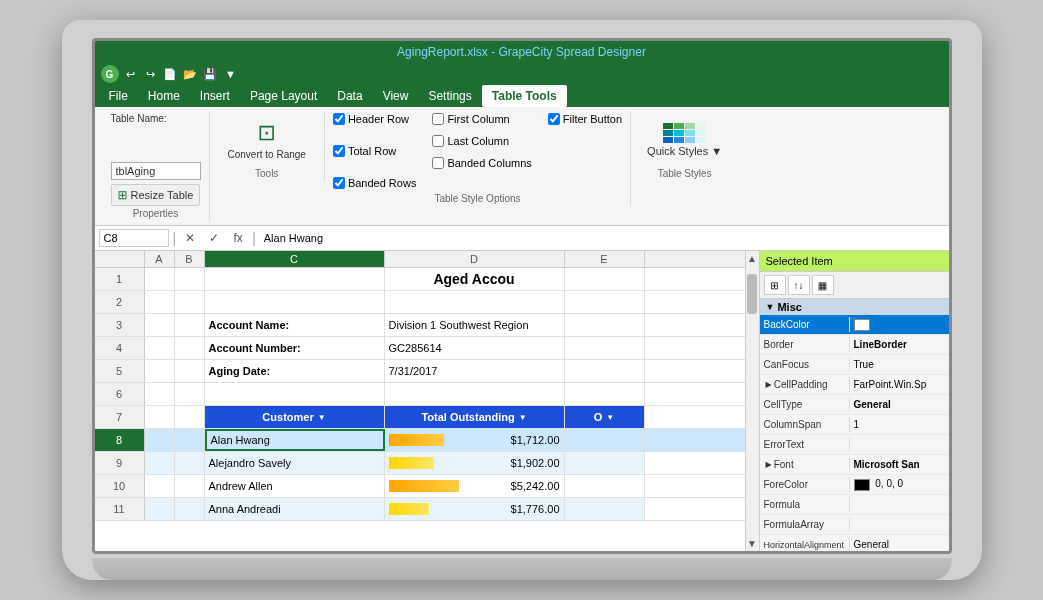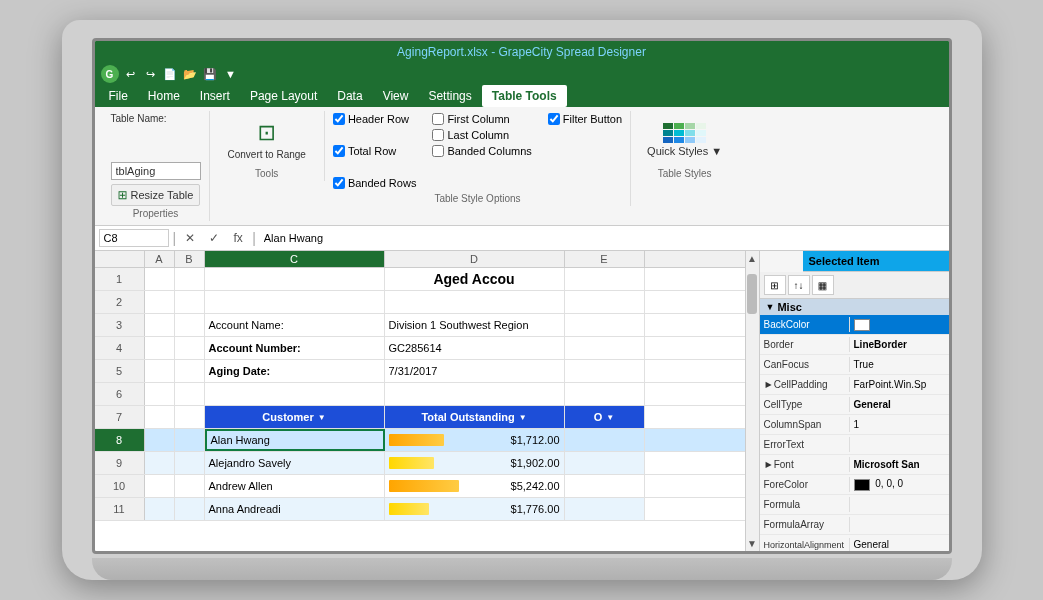--- a/index.html
+++ b/index.html
@@ -374,26 +374,25 @@
     
     .right-panel {
       width: 190px;
       min-width: 190px;
       background: #f5f5f5;
       border-left: 1px solid #ccc;
       display: flex;
       flex-direction: column;
     }
     .panel-header {
-      background: #0ea5e9;
+      background: #bef264;
       padding: 4px 6px;
       font-size: 11px;
-      font-weight: bold;
+      font-weight: normal;
       border-bottom: 1px solid #ccc;
-      margin-left: 43px;
     }
     .panel-toolbar {
       display: flex;
       align-items: center;
       padding: 3px 4px;
       gap: 2px;
       border-bottom: 1px solid #ccc;
       background: #f0f0f0;
     }
     .panel-tool-btn {
@@ -526,21 +525,21 @@
               </label>
               <label class="checkbox-row">
                 <input type="checkbox" checked="" style=""> 
                   <span>Total Row</span>
               </label>
               <label class="checkbox-row">
                 <input type="checkbox" checked="" style=""> 
                   <span>Banded Rows</span>
               </label>
             </div>
-            <div style="display:flex; flex-direction:column; gap:2px;">
+            <div style="display:flex; flex-direction:column; gap:8px;">
               <label class="checkbox-row">
                 <input type="checkbox" style=""> 
                   <span>First Column</span>
               </label>
               <label class="checkbox-row">
                 <input type="checkbox" style=""> 
                   <span>Last Column</span>
               </label>
               <label class="checkbox-row">
                 <input type="checkbox" style=""> 
@@ -623,21 +622,21 @@
             <div class="cell cell-b"></div>
             <div class="cell cell-c"></div>
             <div class="cell cell-d"></div>
             <div class="cell cell-e"></div>
           </div>
 
           <div class="sheet-row">
             <div class="row-num">3</div>
             <div class="cell cell-a"></div>
             <div class="cell cell-b"></div>
-            <div class="cell cell-c bold-label" style="font-weight:normal;">Account Name:</div>
+            <div class="cell cell-c bold-label" style="font-weight:bold;">Account Name:</div>
             <div class="cell cell-d">Division 1 Southwest Region</div>
             <div class="cell cell-e"></div>
           </div>
 
           <div class="sheet-row">
             <div class="row-num">4</div>
             <div class="cell cell-a"></div>
             <div class="cell cell-b"></div>
             <div class="cell cell-c" style="font-weight:bold;">Account Number:</div>
             <div class="cell cell-d">GC285614</div>

